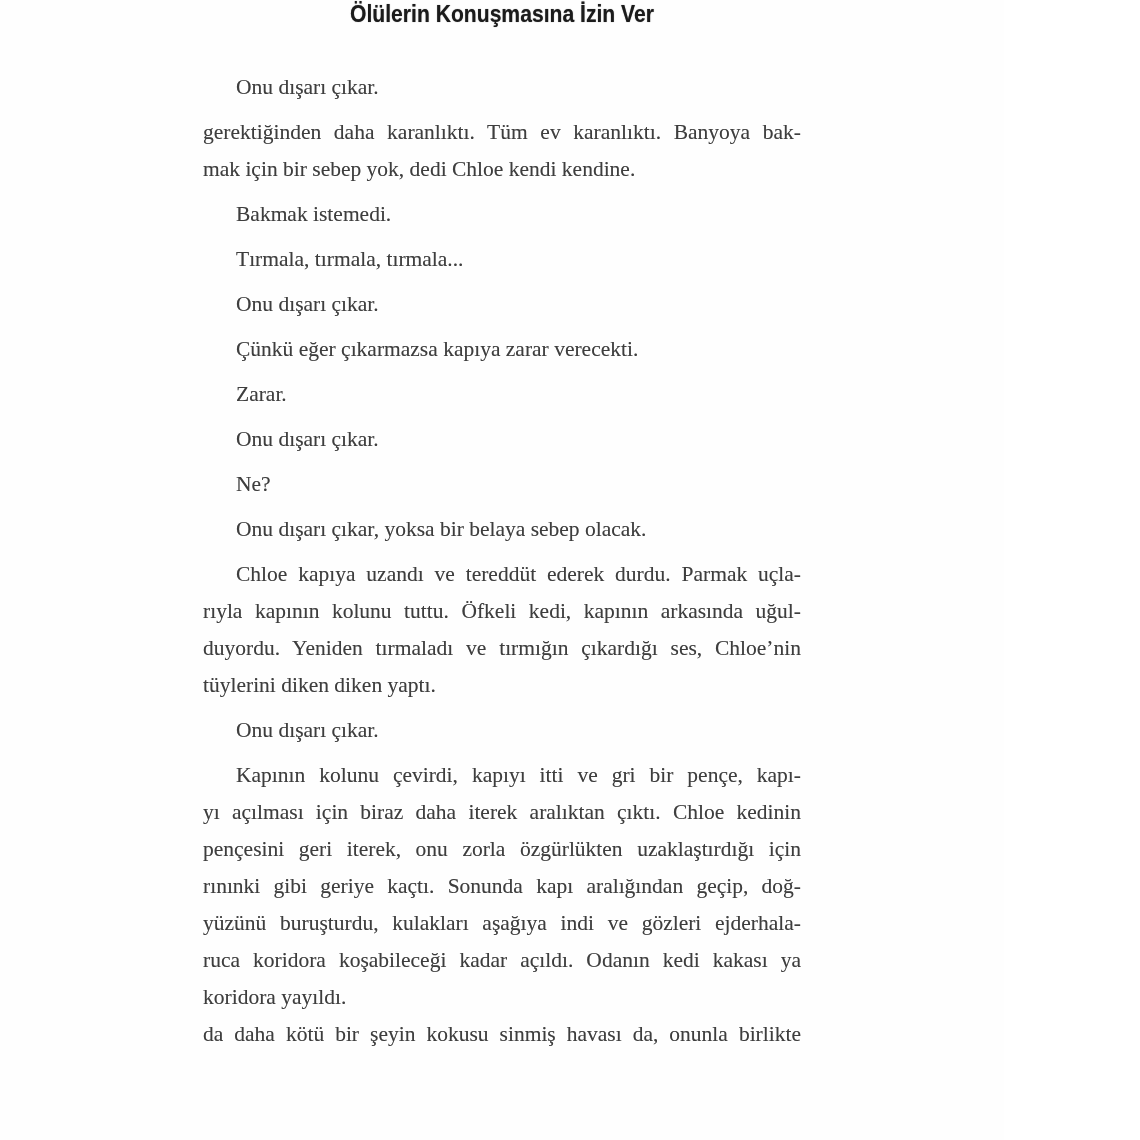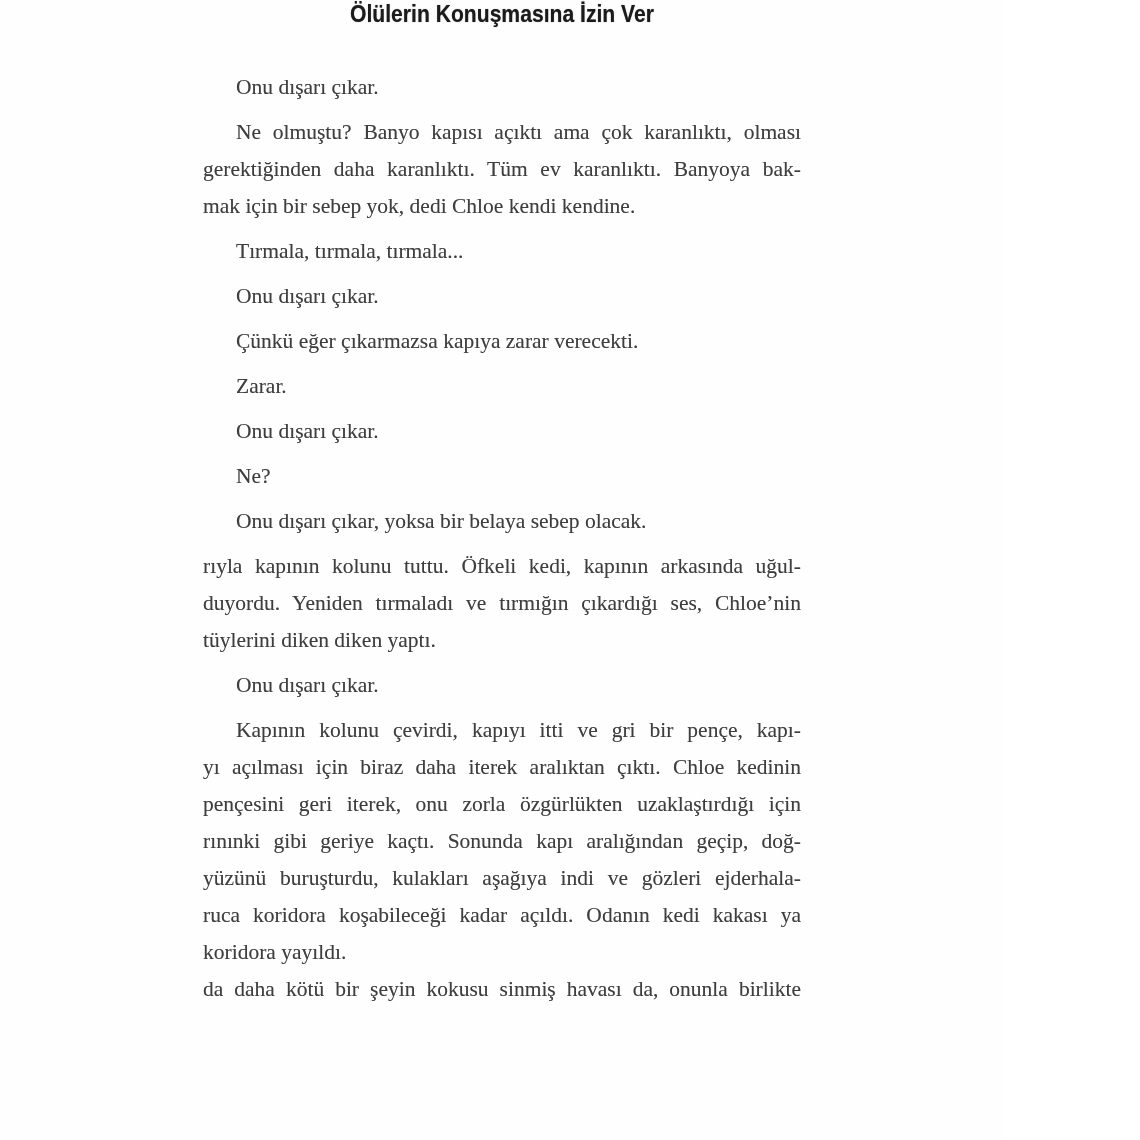--- a/index.html
+++ b/index.html
@@ -72,23 +72,25 @@
 
 <div class="page">
 
   <div class="running-head">Ölülerin Konuşmasına İzin Ver</div>
 
   <div class="text-block" id="text-block">
       <div class="para">
         <div class="line indent">Onu dışarı çıkar.</div>
       </div>
       <div class="para">
-        <div class="line indent just">Ne olmuştu? Banyo kapısı açıktı ama çok karanlıktı, olması</div>
         <div class="line just">gerektiğinden daha karanlıktı. Tüm ev karanlıktı. Banyoya bak-</div>
         <div class="line">mak için bir sebep yok, dedi Chloe kendi kendine.</div>
+      </div>
+      <div class="para">
+        <div class="line indent">Bakmak istemedi.</div>
       </div>
       <div class="para">
         <div class="line indent">Tırmala, tırmala, tırmala...</div>
       </div>
       <div class="para">
         <div class="line indent">Onu dışarı çıkar.</div>
       </div>
       <div class="para">
         <div class="line indent">Çünkü eğer çıkarmazsa kapıya zarar verecekti.</div>
       </div>
@@ -98,20 +100,21 @@
       <div class="para">
         <div class="line indent">Onu dışarı çıkar.</div>
       </div>
       <div class="para">
         <div class="line indent">Ne?</div>
       </div>
       <div class="para">
         <div class="line indent">Onu dışarı çıkar, yoksa bir belaya sebep olacak.</div>
       </div>
       <div class="para">
+        <div class="line indent just">Chloe kapıya uzandı ve tereddüt ederek durdu. Parmak uçla-</div>
         <div class="line just">rıyla kapının kolunu tuttu. Öfkeli kedi, kapının arkasında uğul-</div>
         <div class="line just">duyordu. Yeniden tırmaladı ve tırmığın çıkardığı ses, Chloe’nin</div>
         <div class="line">tüylerini diken diken yaptı.</div>
       </div>
       <div class="para">
         <div class="line indent">Onu dışarı çıkar.</div>
       </div>
       <div class="para">
         <div class="line indent just">Kapının kolunu çevirdi, kapıyı itti ve gri bir pençe, kapı-</div>
         <div class="line just">yı açılması için biraz daha iterek aralıktan çıktı. Chloe kedinin</div>

